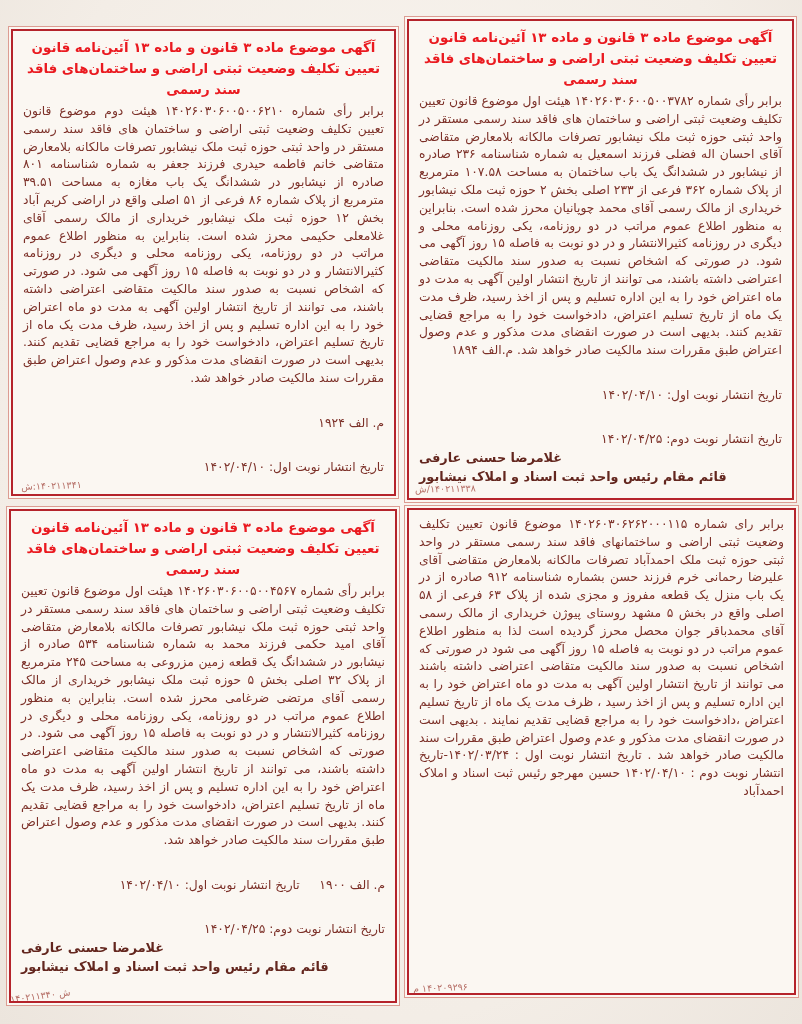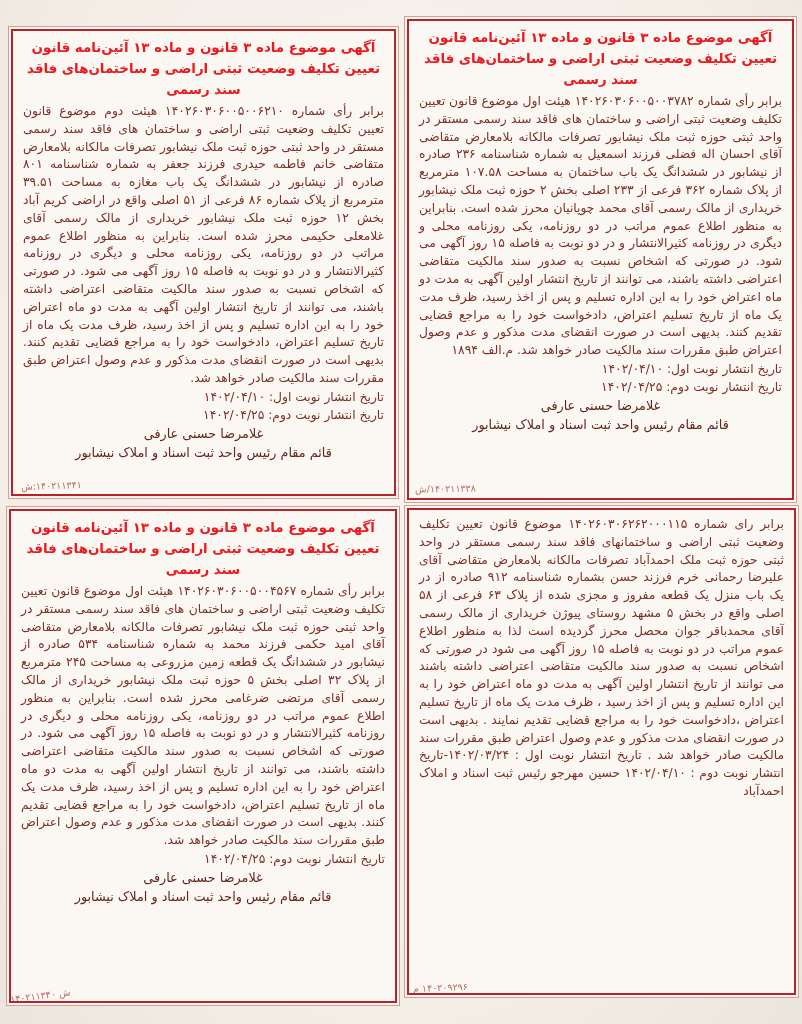--- a/index.html
+++ b/index.html
@@ -38,25 +38,26 @@
     color:#7c3028;
     font-size:12.3px;
     line-height:17.8px;
     text-align:justify;
   }
   .notice-line{
     color:#7c3028;
     font-size:12.3px;
     line-height:18px;
     text-align:right;
+    margin-top:26px;
   }
   .signer-name,.signer-title{
     color:#63261e;
-    font-weight:400;
-    text-align:center;
+    font-weight:700;
+    text-align:left;
     font-size:12.8px;
     line-height:19.5px;
   }
   .corner-code{
     position:absolute;
     font-size:9.5px;
     color:#a9554c;
     direction:rtl;
     white-space:nowrap;
     opacity:.85;
@@ -67,40 +68,42 @@
   .cc3{left:4px;  bottom:0px;  transform:rotate(-2deg);}
 </style>
 </head>
 <body>
 
 <div class="paper-tint"></div>
 
 <div class="notice n0">
   <div class="notice-header">آگهی موضوع ماده ۳ قانون و ماده ۱۳ آئین‌نامه قانون تعیین تکلیف وضعیت ثبتی اراضی و ساختمان‌های فاقد سند رسمی</div>
   <div class="notice-body">برابر رأی شماره ۱۴۰۲۶۰۳۰۶۰۰۵۰۰۶۲۱۰ هیئت دوم موضوع قانون تعیین تکلیف وضعیت ثبتی اراضی و ساختمان های فاقد سند رسمی مستقر در واحد ثبتی حوزه ثبت ملک نیشابور تصرفات مالکانه بلامعارض متقاضی خانم فاطمه حیدری فرزند جعفر به شماره شناسنامه ۸۰۱ صادره از نیشابور در ششدانگ یک باب مغازه به مساحت ۳۹.۵۱ مترمربع از پلاک شماره ۸۶ فرعی از ۵۱ اصلی واقع در اراضی کریم آباد بخش ۱۲ حوزه ثبت ملک نیشابور خریداری از مالک رسمی آقای غلامعلی حکیمی محرز شده است. بنابراین به منظور اطلاع عموم مراتب در دو روزنامه، یکی روزنامه محلی و دیگری در روزنامه کثیرالانتشار و در دو نوبت به فاصله ۱۵ روز آگهی می شود. در صورتی که اشخاص نسبت به صدور سند مالکیت متقاضی اعتراضی داشته باشند، می توانند از تاریخ انتشار اولین آگهی به مدت دو ماه اعتراض خود را به این اداره تسلیم و پس از اخذ رسید، ظرف مدت یک ماه از تاریخ تسلیم اعتراض، دادخواست خود را به مراجع قضایی تقدیم کنند. بدیهی است در صورت انقضای مدت مذکور و عدم وصول اعتراض طبق مقررات سند مالکیت صادر خواهد شد.</div>
+  <div class="notice-line">م. الف ۱۹۲۴</div>
   <div class="notice-line">تاریخ انتشار نوبت اول: ۱۴۰۲/۰۴/۱۰</div>
   <div class="notice-line">تاریخ انتشار نوبت دوم: ۱۴۰۲/۰۴/۲۵</div>
   <div class="signer-name">غلامرضا حسنی عارفی</div>
   <div class="signer-title">قائم مقام رئیس واحد ثبت اسناد و املاک نیشابور</div>
   <div class="corner-code cc0">۱۴۰۲۱۱۳۴۱:ش</div>
 </div>
 
 <div class="notice n1">
   <div class="notice-header">آگهی موضوع ماده ۳ قانون و ماده ۱۳ آئین‌نامه قانون تعیین تکلیف وضعیت ثبتی اراضی و ساختمان‌های فاقد سند رسمی</div>
   <div class="notice-body">برابر رأی شماره ۱۴۰۲۶۰۳۰۶۰۰۵۰۰۳۷۸۲ هیئت اول موضوع قانون تعیین تکلیف وضعیت ثبتی اراضی و ساختمان های فاقد سند رسمی مستقر در واحد ثبتی حوزه ثبت ملک نیشابور تصرفات مالکانه بلامعارض متقاضی آقای احسان اله فضلی فرزند اسمعیل به شماره شناسنامه ۲۳۶ صادره از نیشابور در ششدانگ یک باب ساختمان به مساحت ۱۰۷.۵۸ مترمربع از پلاک شماره ۳۶۲ فرعی از ۲۳۳ اصلی بخش ۲ حوزه ثبت ملک نیشابور خریداری از مالک رسمی آقای محمد چوپانیان محرز شده است. بنابراین به منظور اطلاع عموم مراتب در دو روزنامه، یکی روزنامه محلی و دیگری در روزنامه کثیرالانتشار و در دو نوبت به فاصله ۱۵ روز آگهی می شود. در صورتی که اشخاص نسبت به صدور سند مالکیت متقاضی اعتراضی داشته باشند، می توانند از تاریخ انتشار اولین آگهی به مدت دو ماه اعتراض خود را به این اداره تسلیم و پس از اخذ رسید، ظرف مدت یک ماه از تاریخ تسلیم اعتراض، دادخواست خود را به مراجع قضایی تقدیم کنند. بدیهی است در صورت انقضای مدت مذکور و عدم وصول اعتراض طبق مقررات سند مالکیت صادر خواهد شد. م.الف ۱۸۹۴</div>
   <div class="notice-line">تاریخ انتشار نوبت اول: ۱۴۰۲/۰۴/۱۰</div>
   <div class="notice-line">تاریخ انتشار نوبت دوم: ۱۴۰۲/۰۴/۲۵</div>
   <div class="signer-name">غلامرضا حسنی عارفی</div>
   <div class="signer-title">قائم مقام رئیس واحد ثبت اسناد و املاک نیشابور</div>
   <div class="corner-code cc1">۱۴۰۲۱۱۳۳۸/ش</div>
 </div>
 
 <div class="notice n2">
   <div class="notice-header">آگهی موضوع ماده ۳ قانون و ماده ۱۳ آئین‌نامه قانون تعیین تکلیف وضعیت ثبتی اراضی و ساختمان‌های فاقد سند رسمی</div>
   <div class="notice-body">برابر رأی شماره ۱۴۰۲۶۰۳۰۶۰۰۵۰۰۴۵۶۷ هیئت اول موضوع قانون تعیین تکلیف وضعیت ثبتی اراضی و ساختمان های فاقد سند رسمی مستقر در واحد ثبتی حوزه ثبت ملک نیشابور تصرفات مالکانه بلامعارض متقاضی آقای امید حکمی فرزند محمد به شماره شناسنامه ۵۳۴ صادره از نیشابور در ششدانگ یک قطعه زمین مزروعی به مساحت ۲۴۵ مترمربع از پلاک ۳۲ اصلی بخش ۵ حوزه ثبت ملک نیشابور خریداری از مالک رسمی آقای مرتضی ضرغامی محرز شده است. بنابراین به منظور اطلاع عموم مراتب در دو روزنامه، یکی روزنامه محلی و دیگری در روزنامه کثیرالانتشار و در دو نوبت به فاصله ۱۵ روز آگهی می شود. در صورتی که اشخاص نسبت به صدور سند مالکیت متقاضی اعتراضی داشته باشند، می توانند از تاریخ انتشار اولین آگهی به مدت دو ماه اعتراض خود را به این اداره تسلیم و پس از اخذ رسید، ظرف مدت یک ماه از تاریخ تسلیم اعتراض، دادخواست خود را به مراجع قضایی تقدیم کنند. بدیهی است در صورت انقضای مدت مذکور و عدم وصول اعتراض طبق مقررات سند مالکیت صادر خواهد شد.</div>
+  <div class="notice-line">م. الف ۱۹۰۰ &nbsp;&nbsp;&nbsp; تاریخ انتشار نوبت اول: ۱۴۰۲/۰۴/۱۰</div>
   <div class="notice-line">تاریخ انتشار نوبت دوم: ۱۴۰۲/۰۴/۲۵</div>
   <div class="signer-name">غلامرضا حسنی عارفی</div>
   <div class="signer-title">قائم مقام رئیس واحد ثبت اسناد و املاک نیشابور</div>
   <div class="corner-code cc2">ش ۱۴۰۲۱۱۳۴۰</div>
 </div>
 
 <div class="notice n3">
   <div class="notice-body">برابر رای شماره ۱۴۰۲۶۰۳۰۶۲۶۲۰۰۰۱۱۵ موضوع قانون تعیین تکلیف وضعیت ثبتی اراضی و ساختمانهای فاقد سند رسمی مستقر در واحد ثبتی حوزه ثبت ملک احمدآباد تصرفات مالکانه بلامعارض متقاضی آقای علیرضا رحمانی خرم فرزند حسن بشماره شناسنامه ۹۱۲ صادره از در یک باب منزل یک قطعه مفروز و مجزی شده از پلاک ۶۳ فرعی از ۵۸ اصلی واقع در بخش ۵ مشهد روستای پیوژن خریداری از مالک رسمی آقای محمدباقر جوان محصل محرز گردیده است لذا به منظور اطلاع عموم مراتب در دو نوبت به فاصله ۱۵ روز آگهی می شود در صورتی که اشخاص نسبت به صدور سند مالکیت متقاضی اعتراضی داشته باشند می توانند از تاریخ انتشار اولین آگهی به مدت دو ماه اعتراض خود را به این اداره تسلیم و پس از اخذ رسید ، ظرف مدت یک ماه از تاریخ تسلیم اعتراض ،دادخواست خود را به مراجع قضایی تقدیم نمایند . بدیهی است در صورت انقضای مدت مذکور و عدم وصول اعتراض طبق مقررات سند مالکیت صادر خواهد شد . تاریخ انتشار نوبت اول : ۱۴۰۲/۰۳/۲۴-تاریخ انتشار نوبت دوم : ۱۴۰۲/۰۴/۱۰ حسین مهرجو رئیس ثبت اسناد و املاک احمدآباد</div>
   <div class="corner-code cc3">۱۴۰۲۰۹۲۹۶ م</div>
 </div>

